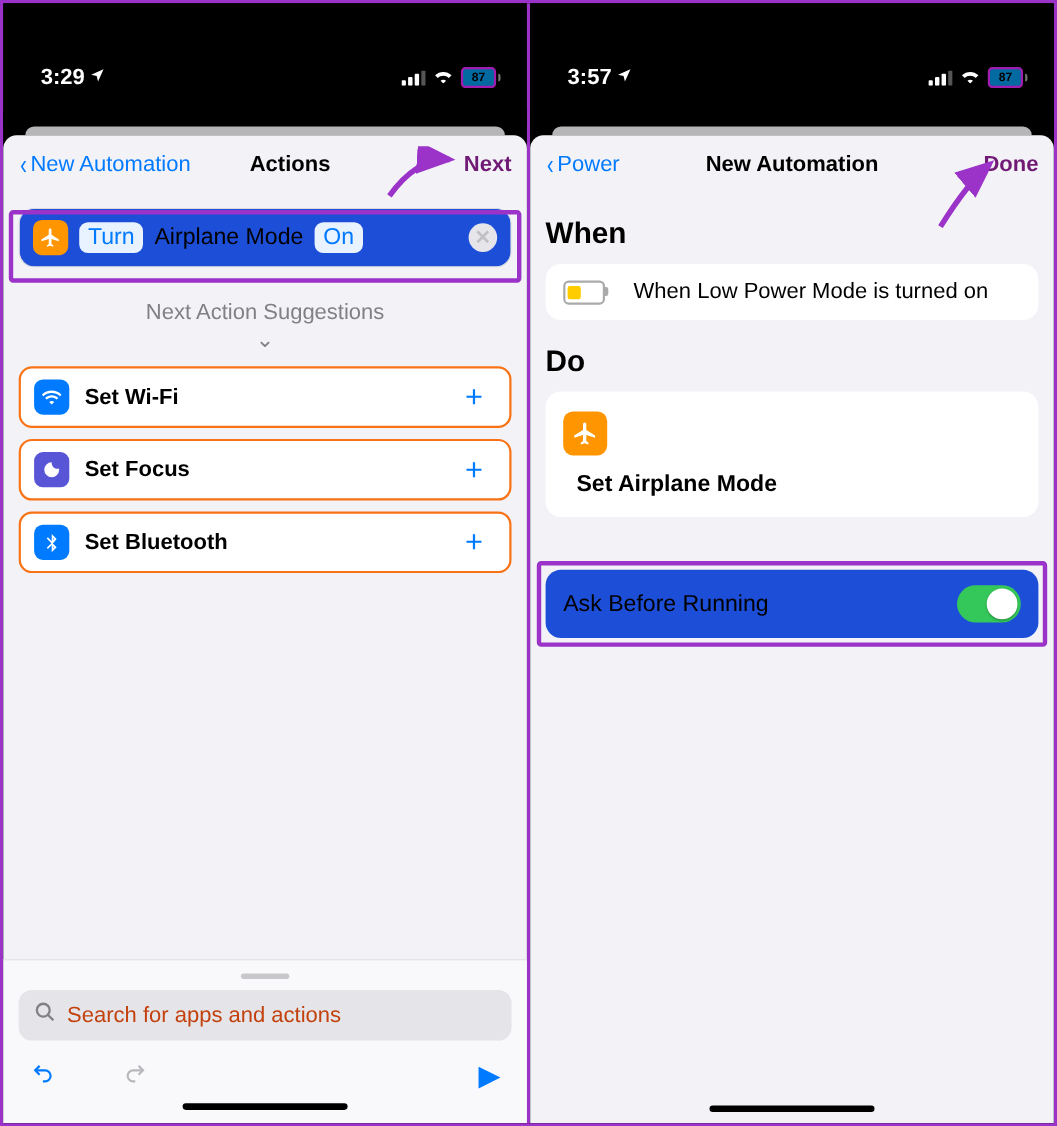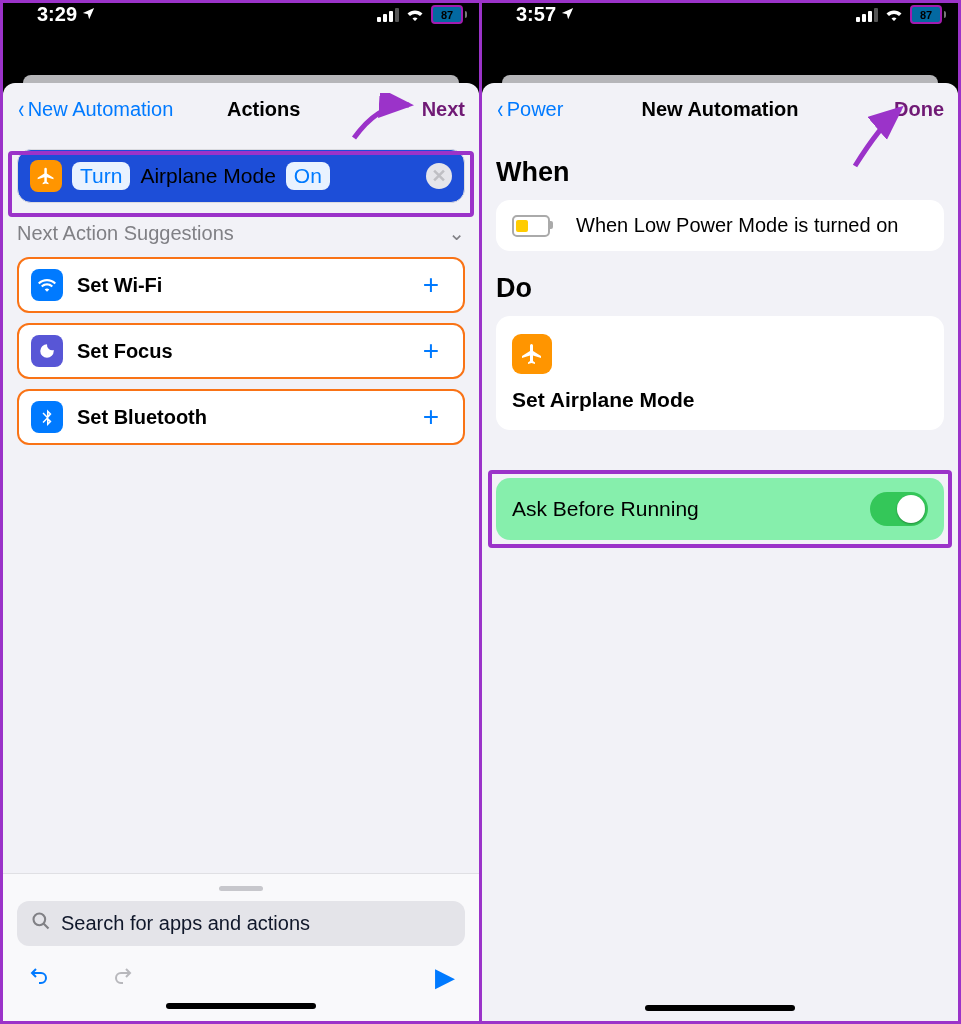--- a/index.html
+++ b/index.html
@@ -25,25 +25,26 @@
     background: #000;
     border-right: 3px solid #9B33C9;
     display: flex;
     flex-direction: column;
   }
   .phone:last-child { border-right: none; }
   .status-bar {
     height: 55px;
     display: flex;
     justify-content: space-between;
-    align-items: flex-start;
-    padding: 0 12px 2px 34px;
+    align-items: center;
+    padding: 0 24px 2px 34px;
     color: #fff;
     font-weight: 600;
     font-size: 20px;
+    margin-top: 40px;
   }
   .sb-left { display:flex; align-items:center; gap:4px; }
   .sb-right { display:flex; align-items:center; gap:6px; }
   .loc-arrow { font-size:15px; }
   .bars svg { display:block; }
   .batt {
     display:flex; align-items:center; gap:2px;
   }
   .batt-body {
     width:28px; height:15px; border:2px solid #a21caf; border-radius:4px;
@@ -149,22 +150,22 @@
   .app-icon {
     width:32px;height:32px;border-radius:8px;
     display:flex;align-items:center;justify-content:center;
     color:#fff;font-size:18px;
   }
   .orange{background:#FF9500;}
   .blue{background:#007AFF;}
   .indigo{background:#5856D6;}
   .sugg-header{
     display:flex;align-items:center;justify-content:space-between;
-    margin-top:18px;
-    color:#808085;font-size:20px;
+    margin-top:30px;
+    color:#808085;font-size:20px;flex-direction:column;
   }
   .chev-down{font-size:20px;color:#808085;}
   .sugg-list{
     margin-top:12px;
     display:flex;flex-direction:column;gap:10px;
   }
   .sugg-item{
     background:#fff;border:2px solid #f97316;border-radius:12px;
     padding:10px 24px 10px 12px;
     display:flex;align-items:center;gap:14px;
@@ -178,21 +179,21 @@
     border-top:1px solid #e0e0e4;
     padding:12px 14px 8px;
   }
   .bottom-grabber{
     width:44px;height:5px;background:#c7c7cc;border-radius:3px;
     margin:0 auto 10px;
   }
   .search{
     background:#E4E4E9;border-radius:12px;
     padding:10px 14px;display:flex;align-items:center;gap:10px;
-    color:#0f172a;font-size:20px;
+    color:#c2410c;font-size:20px;
   }
   .toolbar{
     display:flex;align-items:center;justify-content:space-between;
     padding:16px 10px 2px;
   }
   .toolbar .undo{color:#007AFF;font-size:22px;}
   .toolbar .redo{color:#c0c0c5;font-size:22px;}
   .toolbar .play{color:#007AFF;font-size:26px;margin-left:auto;}
   .home-ind{
     width:150px;height:6px;background:#000;border-radius:4px;
@@ -206,22 +207,22 @@
     font-size:20px;color:#000;
   }
   .lpm-batt{
     width:34px;height:18px;border:2px solid #aaa;border-radius:5px;
     position:relative;display:flex;align-items:center;
   }
   .lpm-batt::after{content:'';position:absolute;right:-5px;top:4px;width:3px;height:8px;background:#aaa;border-radius:0 2px 2px 0;}
   .lpm-fill{width:12px;height:12px;background:#FFCC00;border-radius:2px;margin-left:2px;}
   .do-card{background:#fff;border-radius:14px;padding:18px 16px;}
   .do-icon{width:40px;height:40px;border-radius:9px;background:#FF9500;display:flex;align-items:center;justify-content:center;}
-  .do-label{font-size:21px;font-weight:600;color:#000;margin-top:14px;}
-  .toggle-card{background:#86efac;border-radius:14px;padding:14px 16px;display:flex;align-items:center;font-size:21px;}
+  .do-label{font-size:21px;font-weight:600;color:#000;margin-top:14px;margin-left:12px;}
+  .toggle-card{background:#1d4ed8;border-radius:14px;padding:14px 16px;display:flex;align-items:center;font-size:21px;}
   .ios-switch{margin-left:auto;width:58px;height:34px;background:#34C759;border-radius:20px;position:relative;}
   .ios-switch .knob{position:absolute;right:3px;top:3px;width:28px;height:28px;background:#fff;border-radius:50%;box-shadow:0 1px 2px rgba(0,0,0,.3);}
 </style>
 </head>
 <body>
 
 <div class="wrap">
 
   <div class="phone">
     <div class="status-bar">

